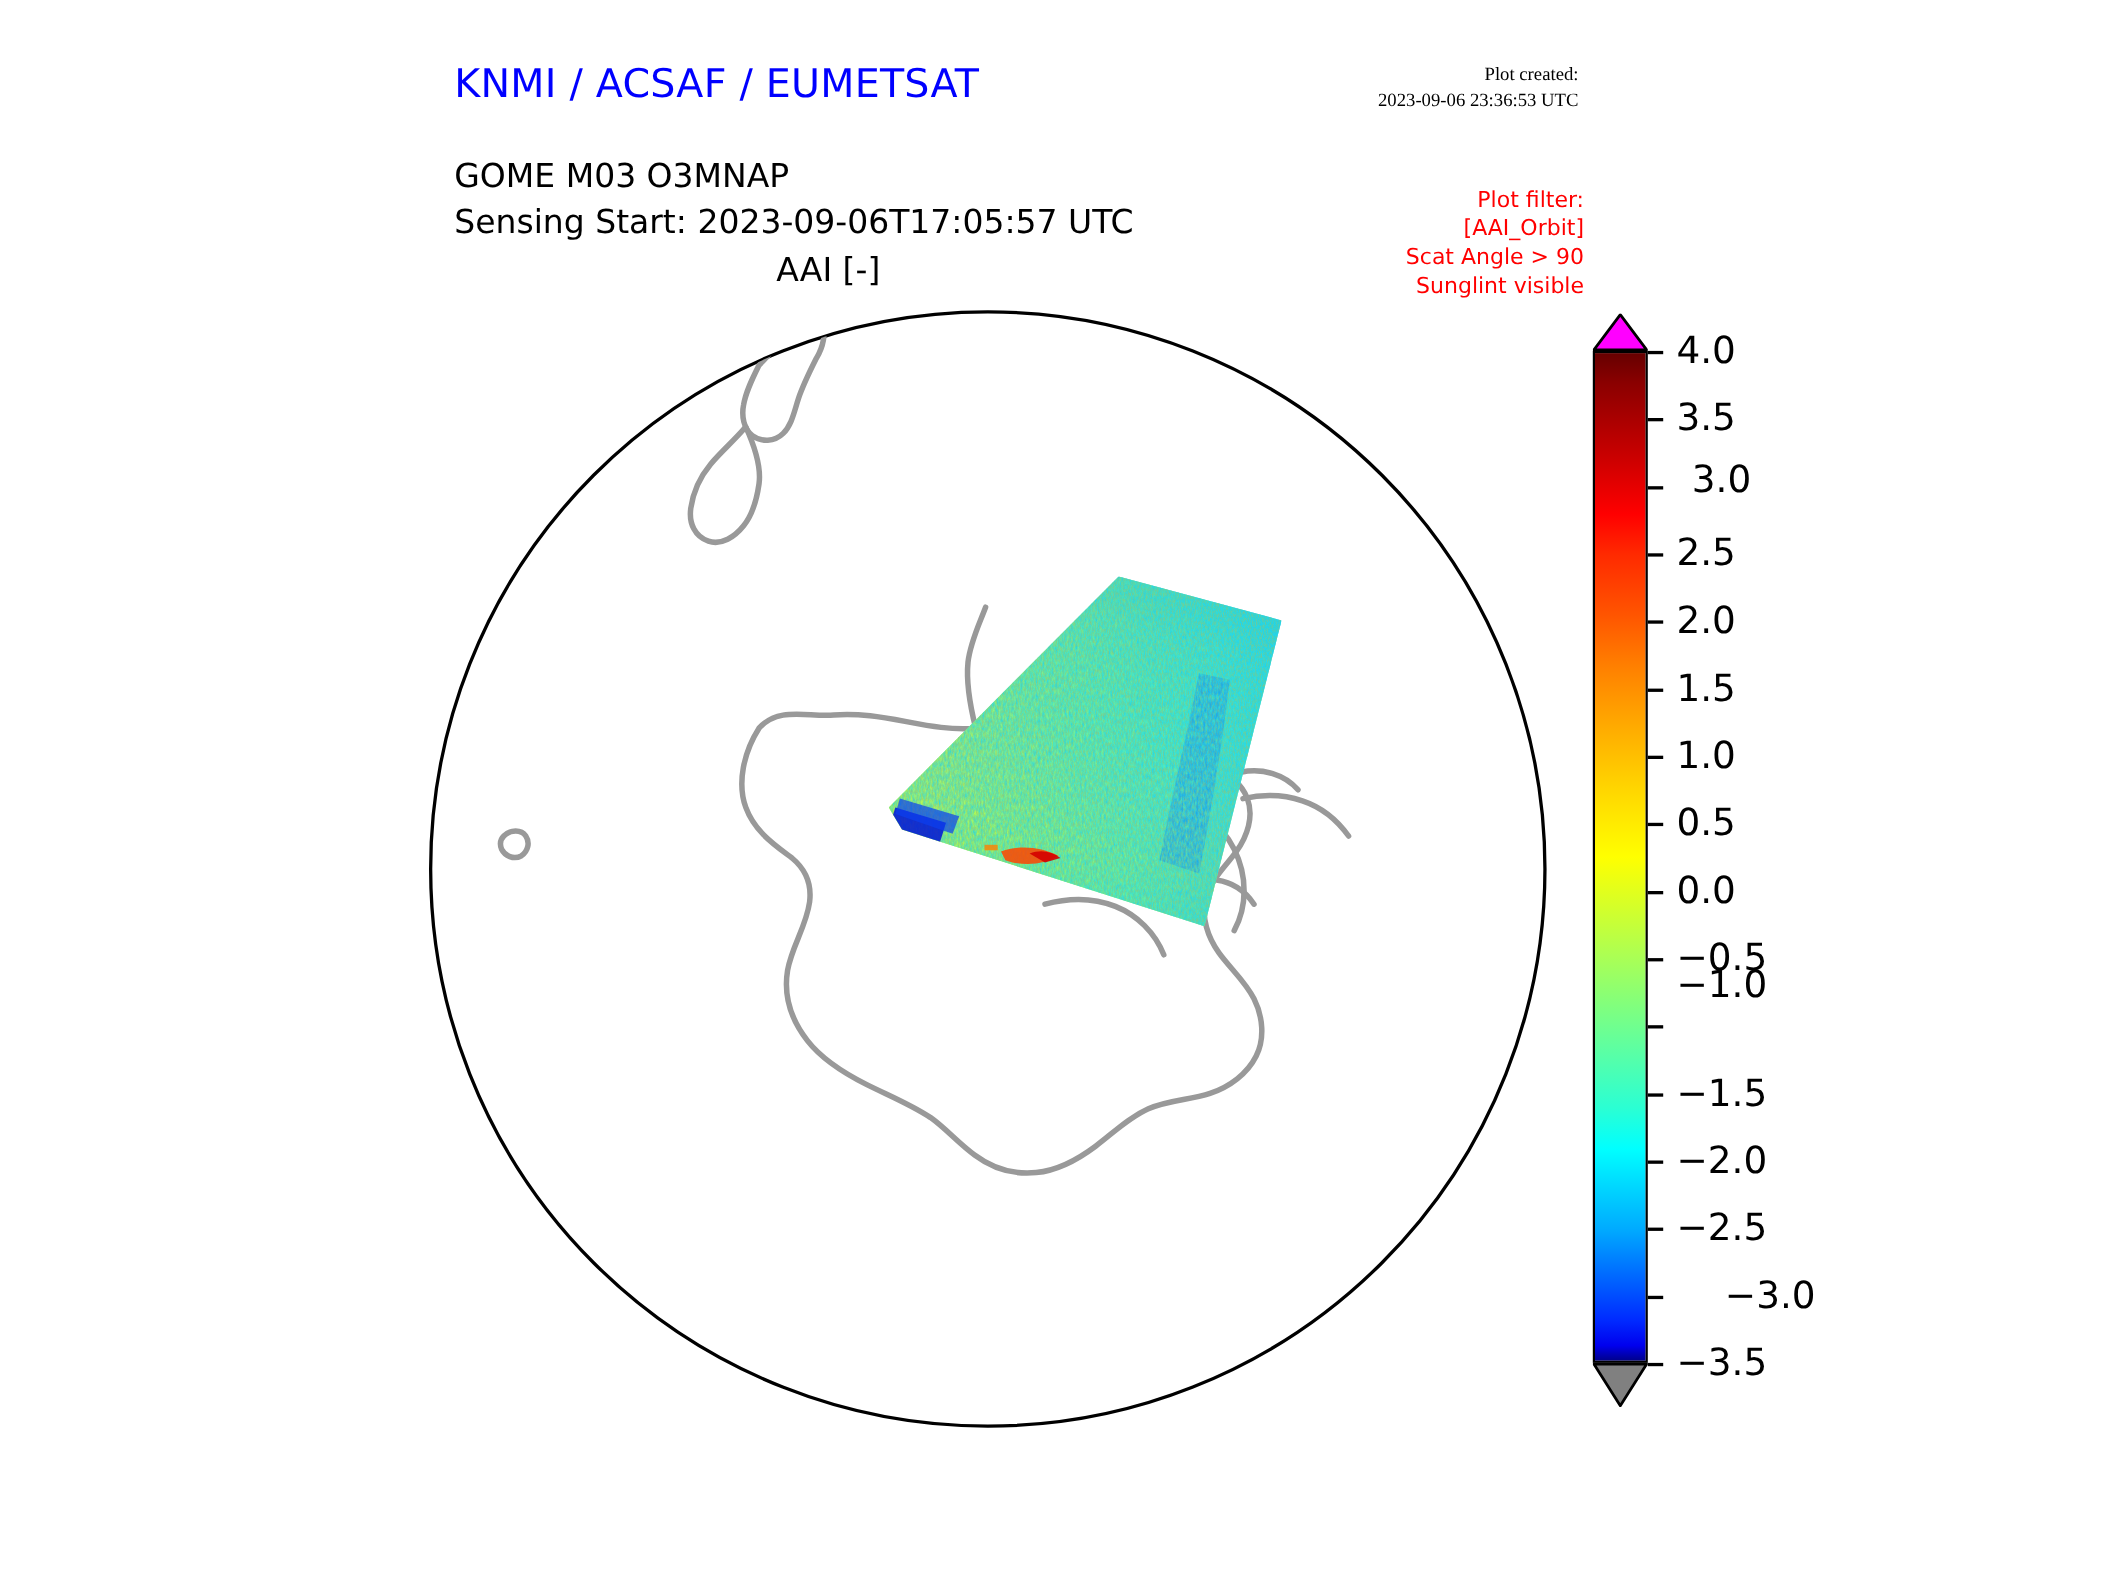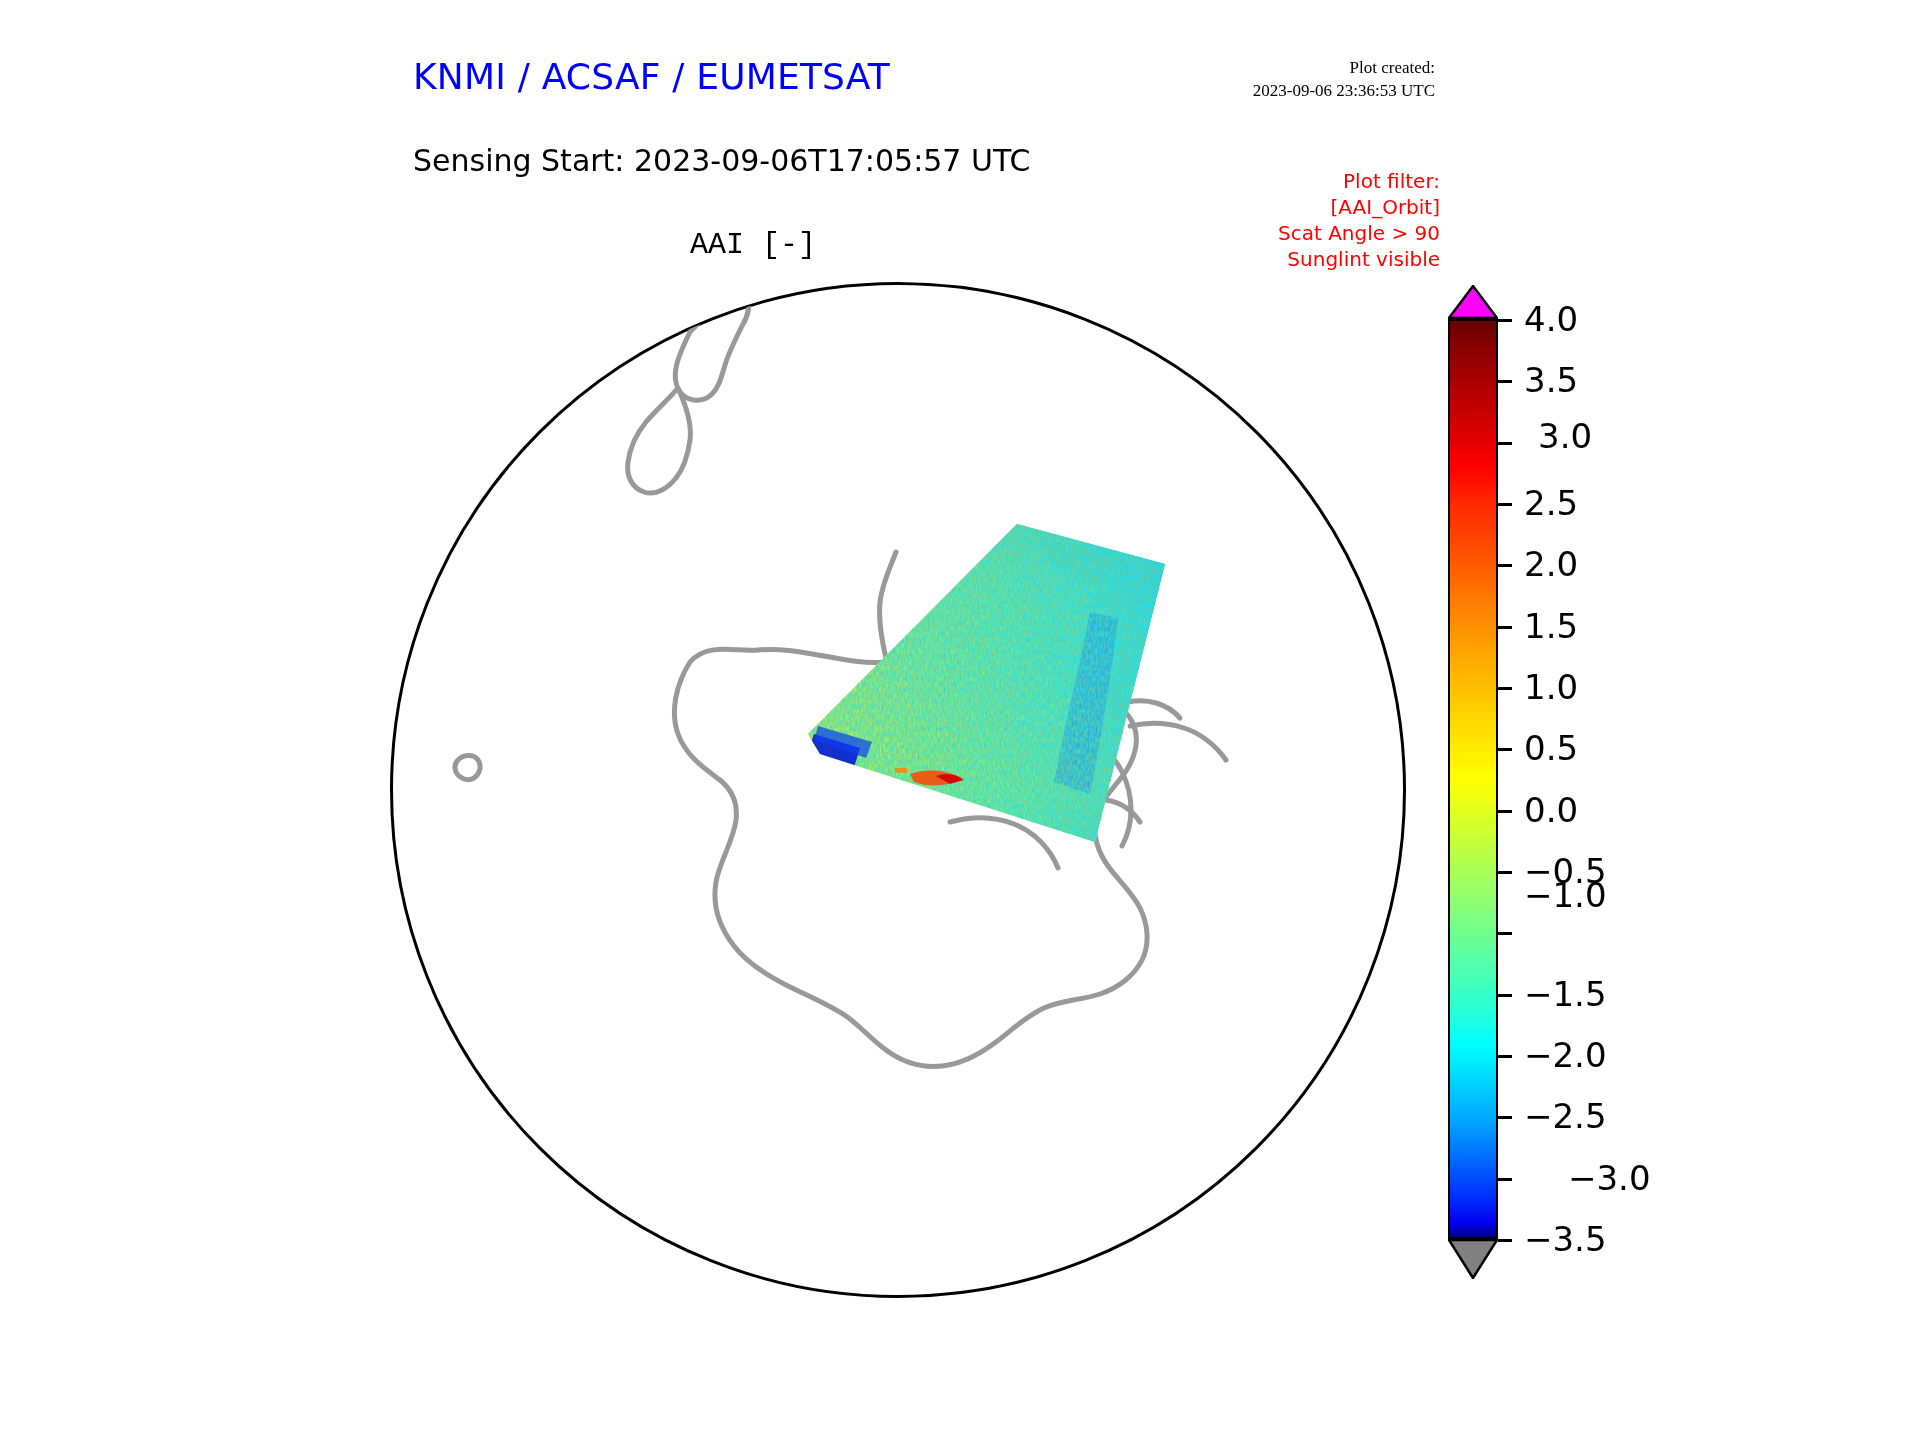--- a/index.html
+++ b/index.html
@@ -8,21 +8,21 @@
 
   .abs{position:absolute;}
 
   
   #org-title{left:413px;top:56px;font-size:36px;color:#0000ff;letter-spacing:.2px;white-space:nowrap;}
 
   #created-block{left:1155px;top:56px;width:280px;text-align:right;font-size:17px;line-height:23px;color:#000;font-family:Liberation Serif, serif;}
 
   #product-block{left:413px;top:140px;font-size:30px;line-height:42px;color:#000;white-space:nowrap;}
 
-  #var-title{left:413px;top:228px;width:680px;text-align:center;font-size:30px;color:#000;font-family:Liberation Mono, monospace;}
+  #var-title{left:413px;top:228px;width:680px;text-align:center;font-size:30px;color:#000;}
 
   #filter-block{left:1150px;top:168px;width:290px;text-align:right;font-size:20px;line-height:26px;color:#ff0000;}
 
   
   #map-wrap{left:390px;top:282px;width:1020px;height:1020px;}
   #globe-circle{left:0;top:0;width:1016px;height:1016px;border:3px solid #000;border-radius:50%;box-sizing:border-box;background:#fff;}
   #map-svg{left:0;top:0;width:1020px;height:1020px;}
 
   
   #swath{left:0;top:0;width:1020px;height:1020px;}
@@ -64,20 +64,21 @@
 <body>
 
 <div class="abs" id="org-title">KNMI / ACSAF / EUMETSAT</div>
 
 <div class="abs" id="created-block">
   <div>Plot created:</div>
   <div>2023-09-06 23:36:53 UTC</div>
 </div>
 
 <div class="abs" id="product-block">
+  <div>GOME M03 O3MNAP</div>
   <div>Sensing Start: 2023-09-06T17:05:57 UTC</div>
 </div>
 
 <div class="abs" id="var-title">AAI [-]</div>
 
 <div class="abs" id="filter-block">
   <div>Plot filter:</div>
   <div>[AAI_Orbit]</div>
   <div>Scat Angle &gt; 90</div>
   <div>Sunglint visible</div>

